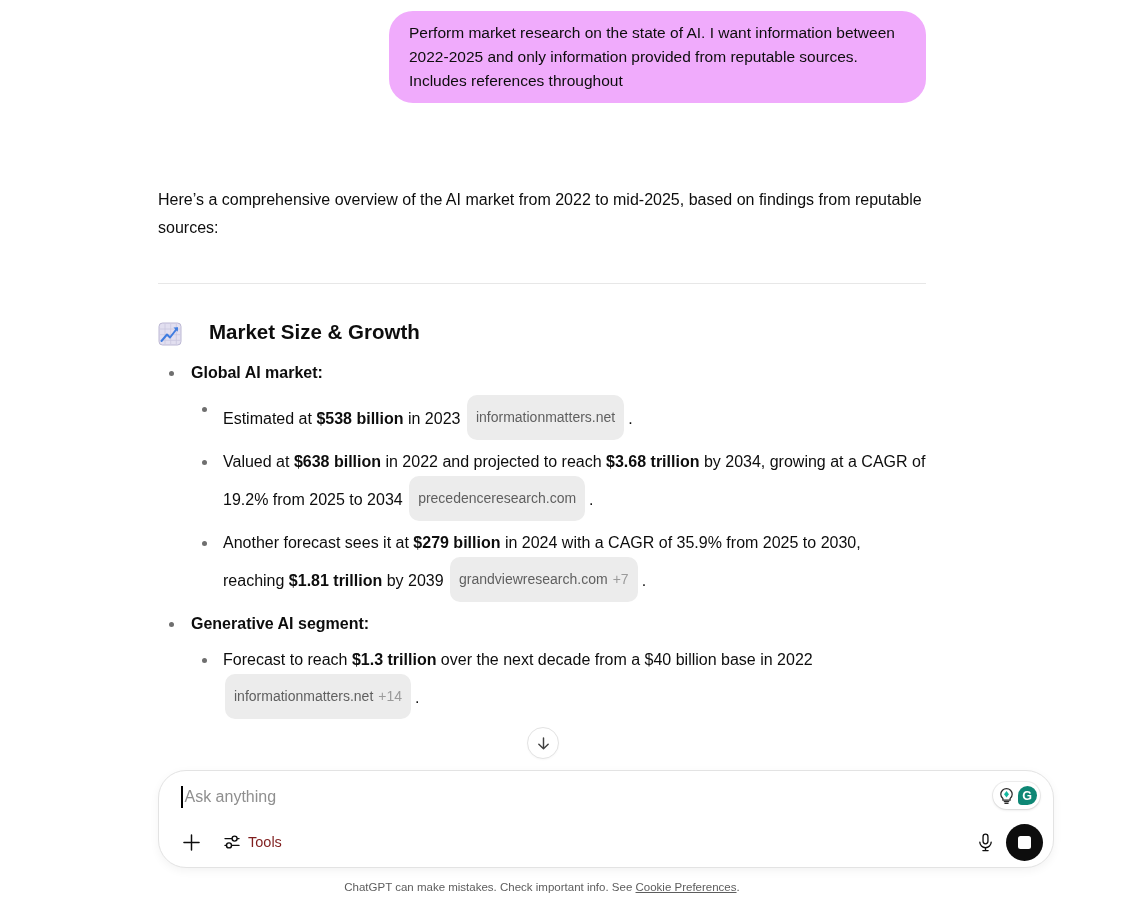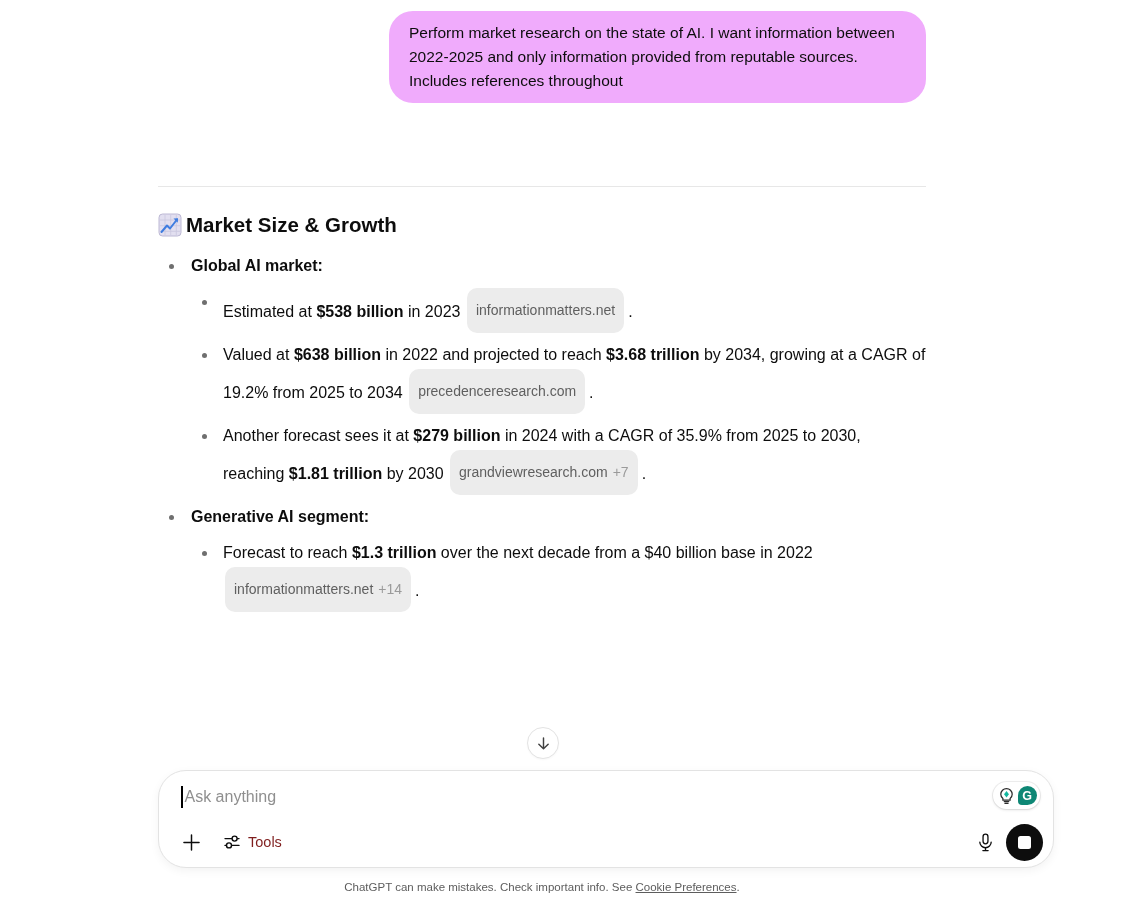--- a/index.html
+++ b/index.html
@@ -13,22 +13,22 @@
   .user-bubble {
     background:#f0abfc; border-radius:24px; padding:10px 20px;
     max-width:537px; font-size:15.5px; line-height:24px; color:#0d0d0d;
   }
 
   
   .assistant { margin-top:83px; font-size:16px; line-height:28px; }
   .intro { width:768px; }
   hr.divider { border:none; border-top:1px solid #e7e7e7; margin:41px 0 0 0; }
   h2.section-heading {
-    margin:24px 0 0 0; font-size:20.5px; line-height:28px; font-weight:700;
-    display:flex; align-items:center; gap:4px;
+    margin:34px 0 0 0; font-size:20.5px; line-height:28px; font-weight:700;
+    display:flex; align-items:flex-end; gap:27px;
   }
   .emoji-icon { width:24px; height:24px; display:inline-block; flex:0 0 auto; }
 
   ul.top { list-style:none; margin:13px 0 0 0; }
   li.top-item { position:relative; padding-left:33px; margin-bottom:8px; line-height:28px; }
   li.top-item > .top-label { font-weight:700; }
   li.top-item::before {
     content:""; position:absolute; left:11px; top:11.5px;
     width:5px; height:5px; border-radius:50%; background:#6f6f6f;
   }
@@ -94,40 +94,41 @@
 </head>
 <body>
 
 <div class="chat-column">
 
   <div class="user-row">
     <div class="user-bubble">Perform market research on the state of AI. I want information between 2022-2025 and only information provided from reputable sources. Includes references throughout</div>
   </div>
 
   <div class="assistant">
+    <p class="intro">Here’s a comprehensive overview of the AI market from 2022 to mid-2025, based on findings from reputable sources:</p>
 
     <hr class="divider">
 
     <h2 class="section-heading">
       <span class="emoji-icon">
         <svg viewBox="0 0 24 24" width="24" height="24">
           <rect x="1" y="1" width="22" height="22" rx="3.5" fill="#e2dff0" stroke="#bcb8d4" stroke-width="1"></rect>
           <path d="M7 2 V22 M12.7 2 V22 M18.3 2 V22 M2 7 H22 M2 12.7 H22 M2 18.3 H22" stroke="#cac6de" stroke-width="0.8"></path>
           <path d="M3.5 19 L9 12.5 L12 15.5 L19 6.5" fill="none" stroke="#3f7de0" stroke-width="2" stroke-linecap="round" stroke-linejoin="round"></path>
           <path d="M15.5 5.5 L20 5.2 L19.8 9.8 Z" fill="#3f7de0"></path>
         </svg>
       </span>
       <span>Market Size &amp; Growth</span>
     </h2>
 
     <ul class="top" id="bullets">
         <li class="top-item"><span class="top-label">Global AI market:</span><ul class="sub">
             <li class="sub-item"><span>Estimated at </span><b>$538 billion</b><span> in 2023 </span><span class="pill"><span>informationmatters.net</span></span><span>.</span></li>
             <li class="sub-item"><span>Valued at </span><b>$638 billion</b><span> in 2022 and projected to reach </span><b>$3.68 trillion</b><span> by 2034, growing at a CAGR of 19.2% from 2025 to 2034 </span><span class="pill"><span>precedenceresearch.com</span></span><span>.</span></li>
-            <li class="sub-item"><span>Another forecast sees it at </span><b>$279 billion</b><span> in 2024 with a CAGR of 35.9% from 2025 to 2030, reaching </span><b>$1.81 trillion</b><span> by 2030 </span><span class="pill"><span>grandviewresearch.com</span><span class="pill-extra">+7</span></span><span>.</span></li>
+            <li class="sub-item"><span>Another forecast sees it at </span><b>$279 billion</b><span> in 2024 with a CAGR of 35.9% from 2025 to 2030, reaching </span><b>$1.81 trillion</b><span> by 2039 </span><span class="pill"><span>grandviewresearch.com</span><span class="pill-extra">+7</span></span><span>.</span></li>
           </ul></li>
         <li class="top-item"><span class="top-label">Generative AI segment:</span><ul class="sub">
             <li class="sub-item"><span>Forecast to reach </span><b>$1.3 trillion</b><span> over the next decade from a $40 billion base in 2022 </span><span class="pill"><span>informationmatters.net</span><span class="pill-extra">+14</span></span><span>.</span></li>
           </ul></li>
       </ul>
   </div>
 
 </div>
 
 <div class="scroll-btn">

